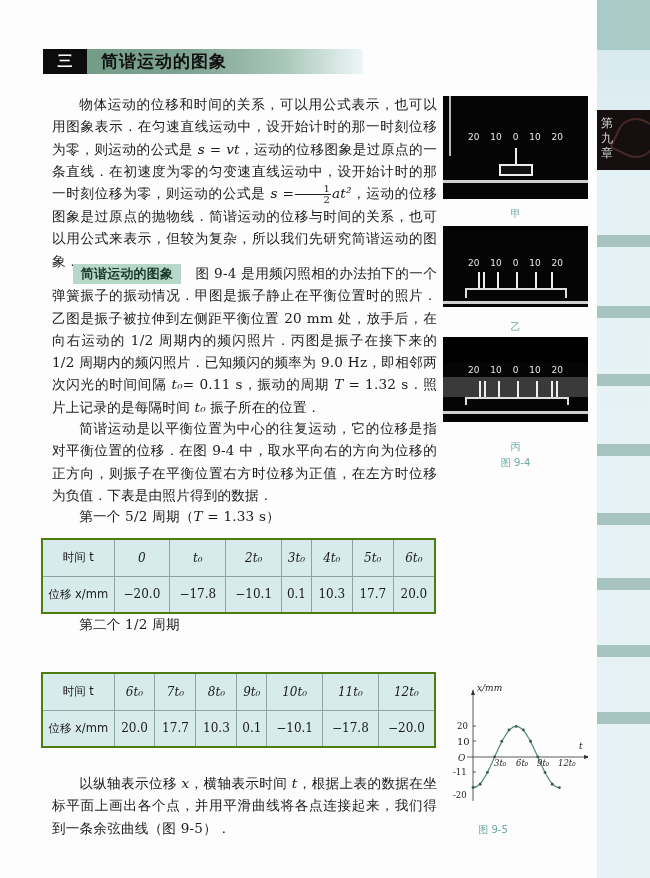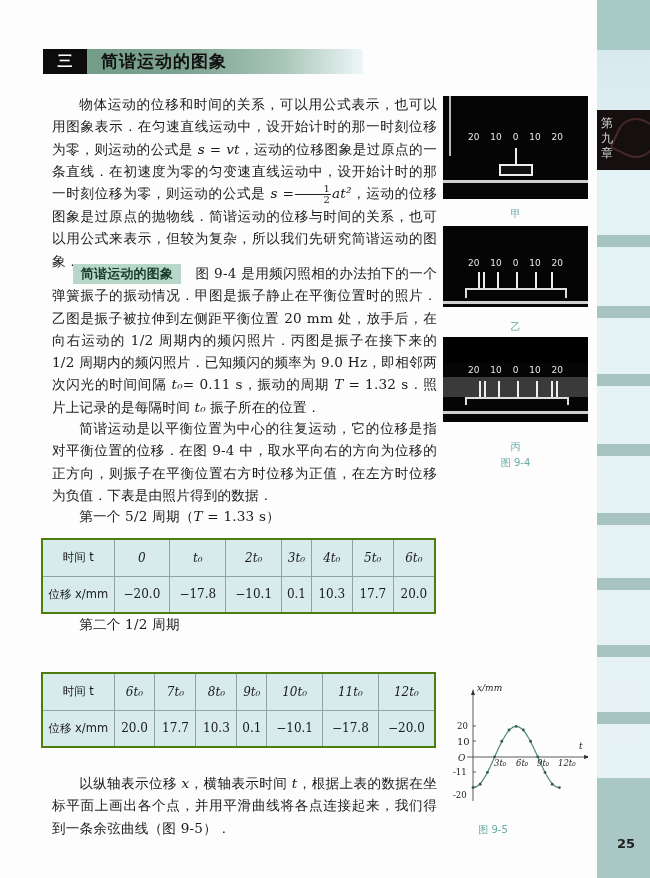--- a/index.html
+++ b/index.html
@@ -68,23 +68,20 @@
     </div>
   </div>
   <div class="side-stripe" style="top:235px"></div>
   <div class="side-stripe" style="top:306px"></div>
   <div class="side-stripe" style="top:374px"></div>
   <div class="side-stripe" style="top:444px"></div>
   <div class="side-stripe" style="top:513px"></div>
   <div class="side-stripe" style="top:578px"></div>
   <div class="side-stripe" style="top:645px"></div>
   <div class="side-stripe" style="top:712px"></div>
-  <div class="side-bottom">
-    <div class="page-num" style="top:58px">25</div>
-  </div>
 </div>
 
 <div class="sec-head">
   <div class="sec-num">三</div>
   <div class="sec-title">简谐运动的图象</div>
 </div>
 
 <div class="p indent" style="top:93px"><span>物体运动的位移和时间的关系，可以用公式表示，也可以用图象表示．在匀速直线运动中，设开始计时的那一时刻位移为零，则运动的公式是 </span><span class="it">s = vt</span><span>，运动的位移图象是过原点的一条直线．在初速度为零的匀变速直线运动中，设开始计时的那一时刻位移为零，则运动的公式是 </span><span class="it">s =</span><span class="frac"><span class="num">1</span><span>2</span></span><span class="it">at²</span><span>，运动的位移图象是过原点的抛物线．简谐运动的位移与时间的关系，也可以用公式来表示，但较为复杂，所以我们先研究简谐运动的图象．</span></div>
 
 <div class="p" style="top:262px"><span class="kw">简谐运动的图象</span><span>图 9-4 是用频闪照相的办法拍下的一个弹簧振子的振动情况．甲图是振子静止在平衡位置时的照片．乙图是振子被拉伸到左侧距平衡位置 20 mm 处，放手后，在向右运动的 1/2 周期内的频闪照片．丙图是振子在接下来的 1/2 周期内的频闪照片．已知频闪的频率为 9.0 Hz，即相邻两次闪光的时间间隔 </span><span class="it">t₀</span><span>= 0.11 s，振动的周期 </span><span class="it">T</span><span> = 1.32 s．照片上记录的是每隔时间 </span><span class="it">t₀</span><span> 振子所在的位置．</span></div>

